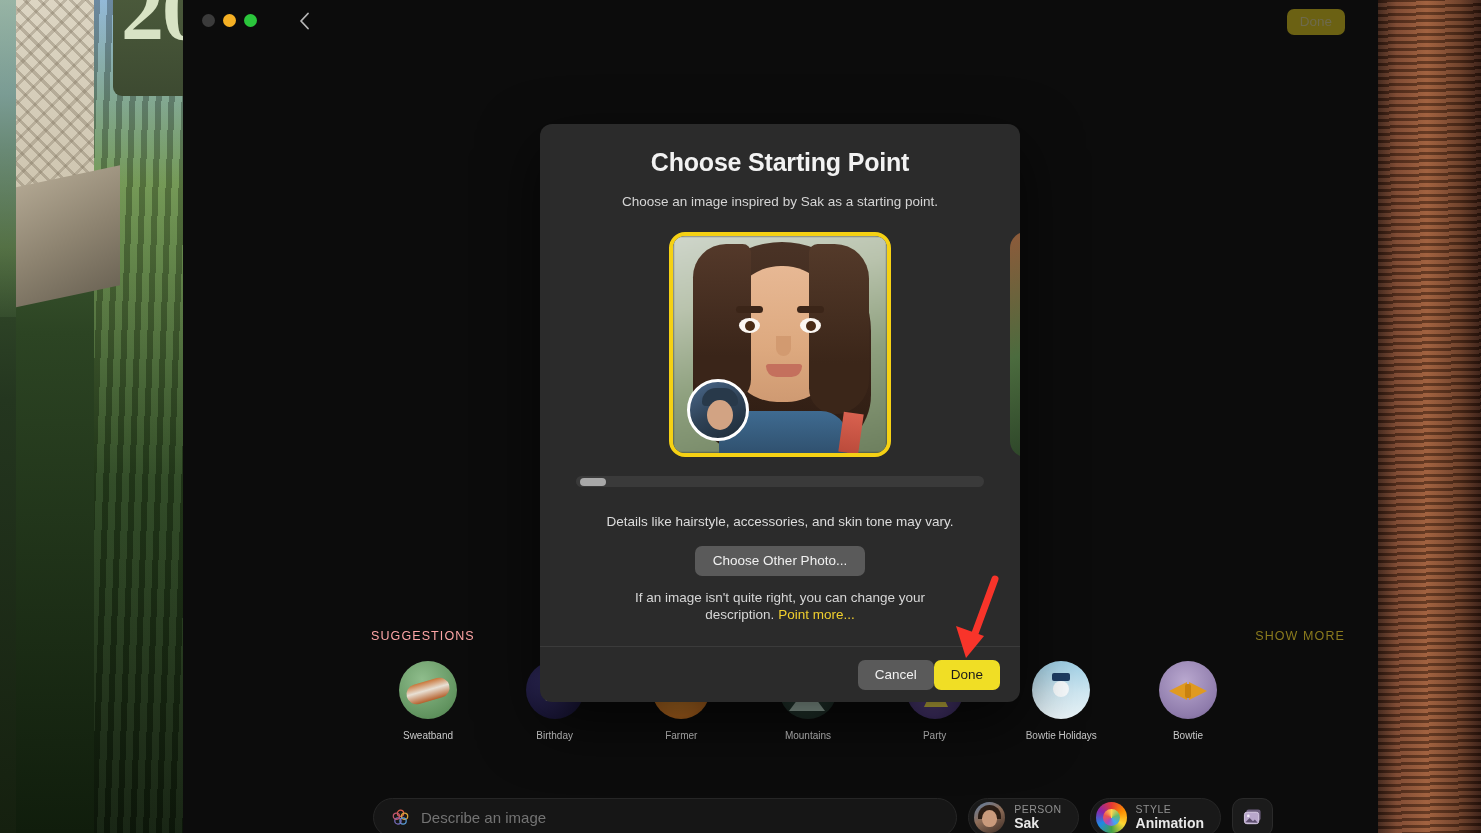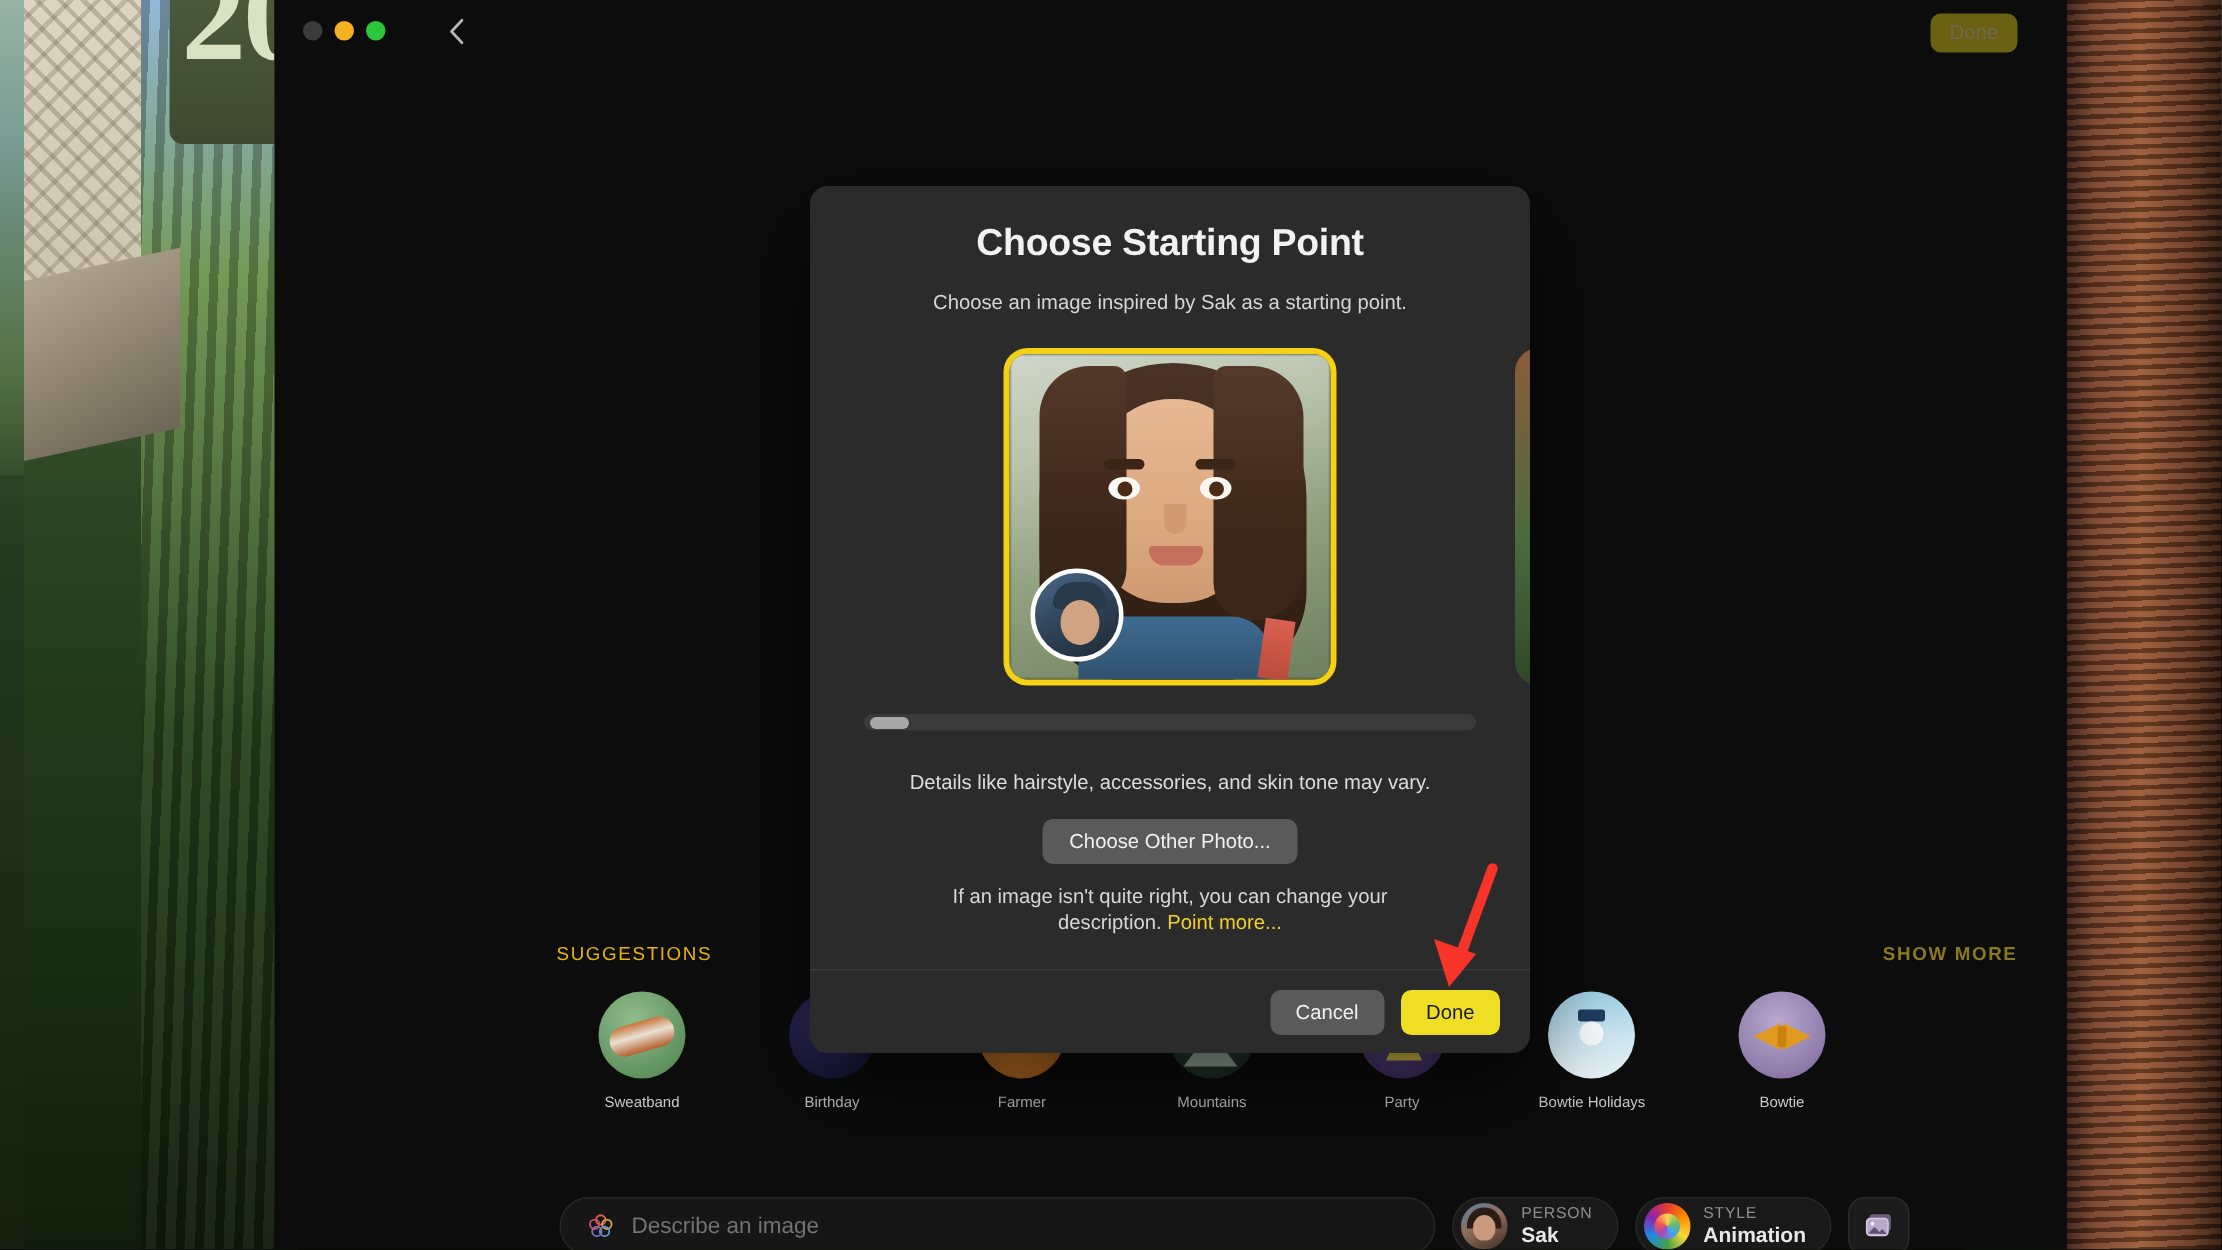--- a/index.html
+++ b/index.html
@@ -103,24 +103,24 @@
 
   
   .main-area { position: relative; width: 100%; height: 792px; }
 
   .sugg-header {
     position: absolute; top: 588px; width: 100%;
     display:flex; justify-content: space-between;
     padding: 0 33px 0 188px;
   }
   .sugg-label {
-    font-size: 12.5px; letter-spacing: 1.1px; color:#eab308; font-weight:400;
+    font-size: 12.5px; letter-spacing: 1.1px; color:#fca5a5; font-weight:400;
   }
   .show-more {
-    font-size: 12.5px; letter-spacing: 1.1px; color:#8a7a1d; font-weight:700;
+    font-size: 12.5px; letter-spacing: 1.1px; color:#8a7a1d; font-weight:400;
   }
 
   .sugg-row {
     position:absolute; top: 620px; left: 0; width: 100%;
     display:flex; justify-content: space-between; padding: 0 135px 0 190px;
   }
   .sugg-item { width: 110px; display:flex; flex-direction:column; align-items:center; gap:11px; }
   .sugg-circle { width: 58px; height: 58px; border-radius: 50%; position:relative; overflow:hidden; }
   .sugg-name { font-size: 10px; color:#c9c9c9; }
 
@@ -304,21 +304,21 @@
   }
   .hint {
     margin: 14px auto 0; width: 320px;
     font-size: 13.5px; color:#d6d6d6; line-height: 1.25;
   }
   .hint .learn { color:#f0cf2e; }
 
   .sheet-footer {
     position:absolute; left:0; bottom:0; width:100%; height: 56px;
     border-top: 1px solid #3b3b3b;
-    display:flex; align-items:center; justify-content:flex-end; gap: 11px;
+    display:flex; align-items:center; justify-content:flex-end; 
     padding-right: 20px;
   }
   .btn {
     border:none; border-radius: 7px; font-size: 13.5px;
     padding: 7px 17px 8px; font-family: "Liberation Sans", sans-serif;
   }
   .btn-cancel { background:#5a5a5a; color:#f1f1f1; }
   .btn-done { background:#f0de25; color:#1b1b1b; font-weight:400; }
 
   

